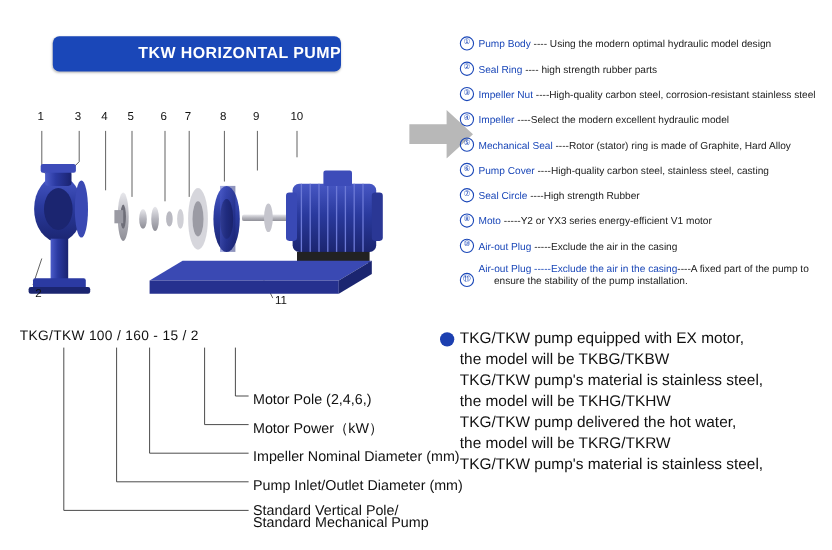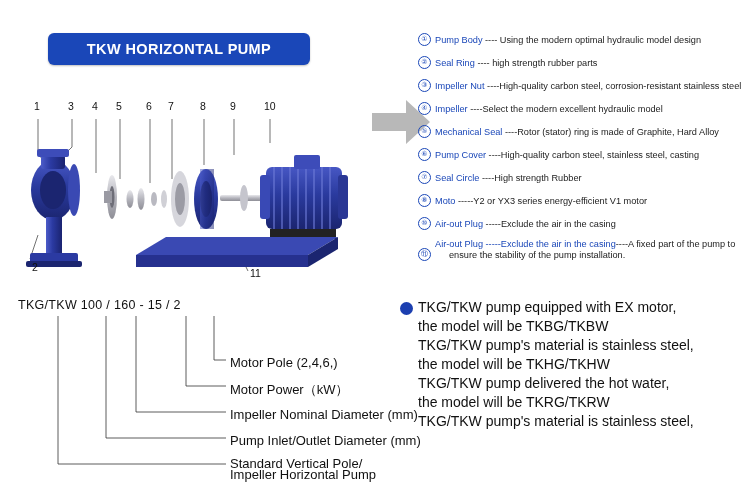--- a/index.html
+++ b/index.html
@@ -3,21 +3,21 @@
 <meta charset="utf-8">
 <style>
   html,body{margin:0;padding:0;}
   body{width:756px;height:500px;background:#ffffff;font-family:"Liberation Sans",sans-serif;position:relative;overflow:hidden;}
   .root{position:relative;width:756px;height:500px;}
 
   
   .title-banner{
     position:absolute;left:48px;top:33px;width:262px;height:32px;
     background:#1a47b8;border-radius:6px;
-    display:flex;align-items:center;justify-content:center;
+    display:flex;align-items:center;justify-content:flex-end;
     box-shadow:0 1px 2px rgba(0,0,0,.25);
   }
   .title-banner span{color:#fff;font-size:14.5px;font-weight:bold;letter-spacing:.4px;}
 
   
   .big-arrow{position:absolute;left:372px;top:100px;width:58px;height:44px;}
 
   
   .features{position:absolute;left:418px;top:32px;width:330px;}
   .feat{display:flex;align-items:flex-end;margin-bottom:9.5px;font-size:9.2px;line-height:11px;}
@@ -225,21 +225,21 @@
         <path d="M88,18 L88,140 L208,140"></path>
         <path d="M40,18 L40,166 L208,166"></path>
       </g>
     </svg>
 
     <span class="mlabel" style="left:212px;top:57px">Motor Pole (2,4,6,)</span>
     <span class="mlabel" style="left:212px;top:83px">Motor Power（kW）</span>
     <span class="mlabel" style="left:212px;top:109px">Impeller Nominal Diameter (mm)</span>
     <span class="mlabel" style="left:212px;top:135px">Pump Inlet/Outlet Diameter (mm)</span>
     <span class="mlabel" style="left:212px;top:158px">Standard Vertical Pole/</span>
-    <span class="mlabel" style="left:212px;top:169px">Impeller  Horizontal Pump</span>
+    <span class="mlabel" style="left:212px;top:169px">Standard  Mechanical Pump</span>
   </div>
 
   <div class="notes">
     <div class="dot"></div>
     <p>TKG/TKW pump equipped with EX motor,</p>
     <p>the model will be TKBG/TKBW</p>
     <p>TKG/TKW pump's material is stainless steel,</p>
     <p>the model will be TKHG/TKHW</p>
     <p>TKG/TKW pump delivered the hot water,</p>
     <p>the model will be TKRG/TKRW</p>

